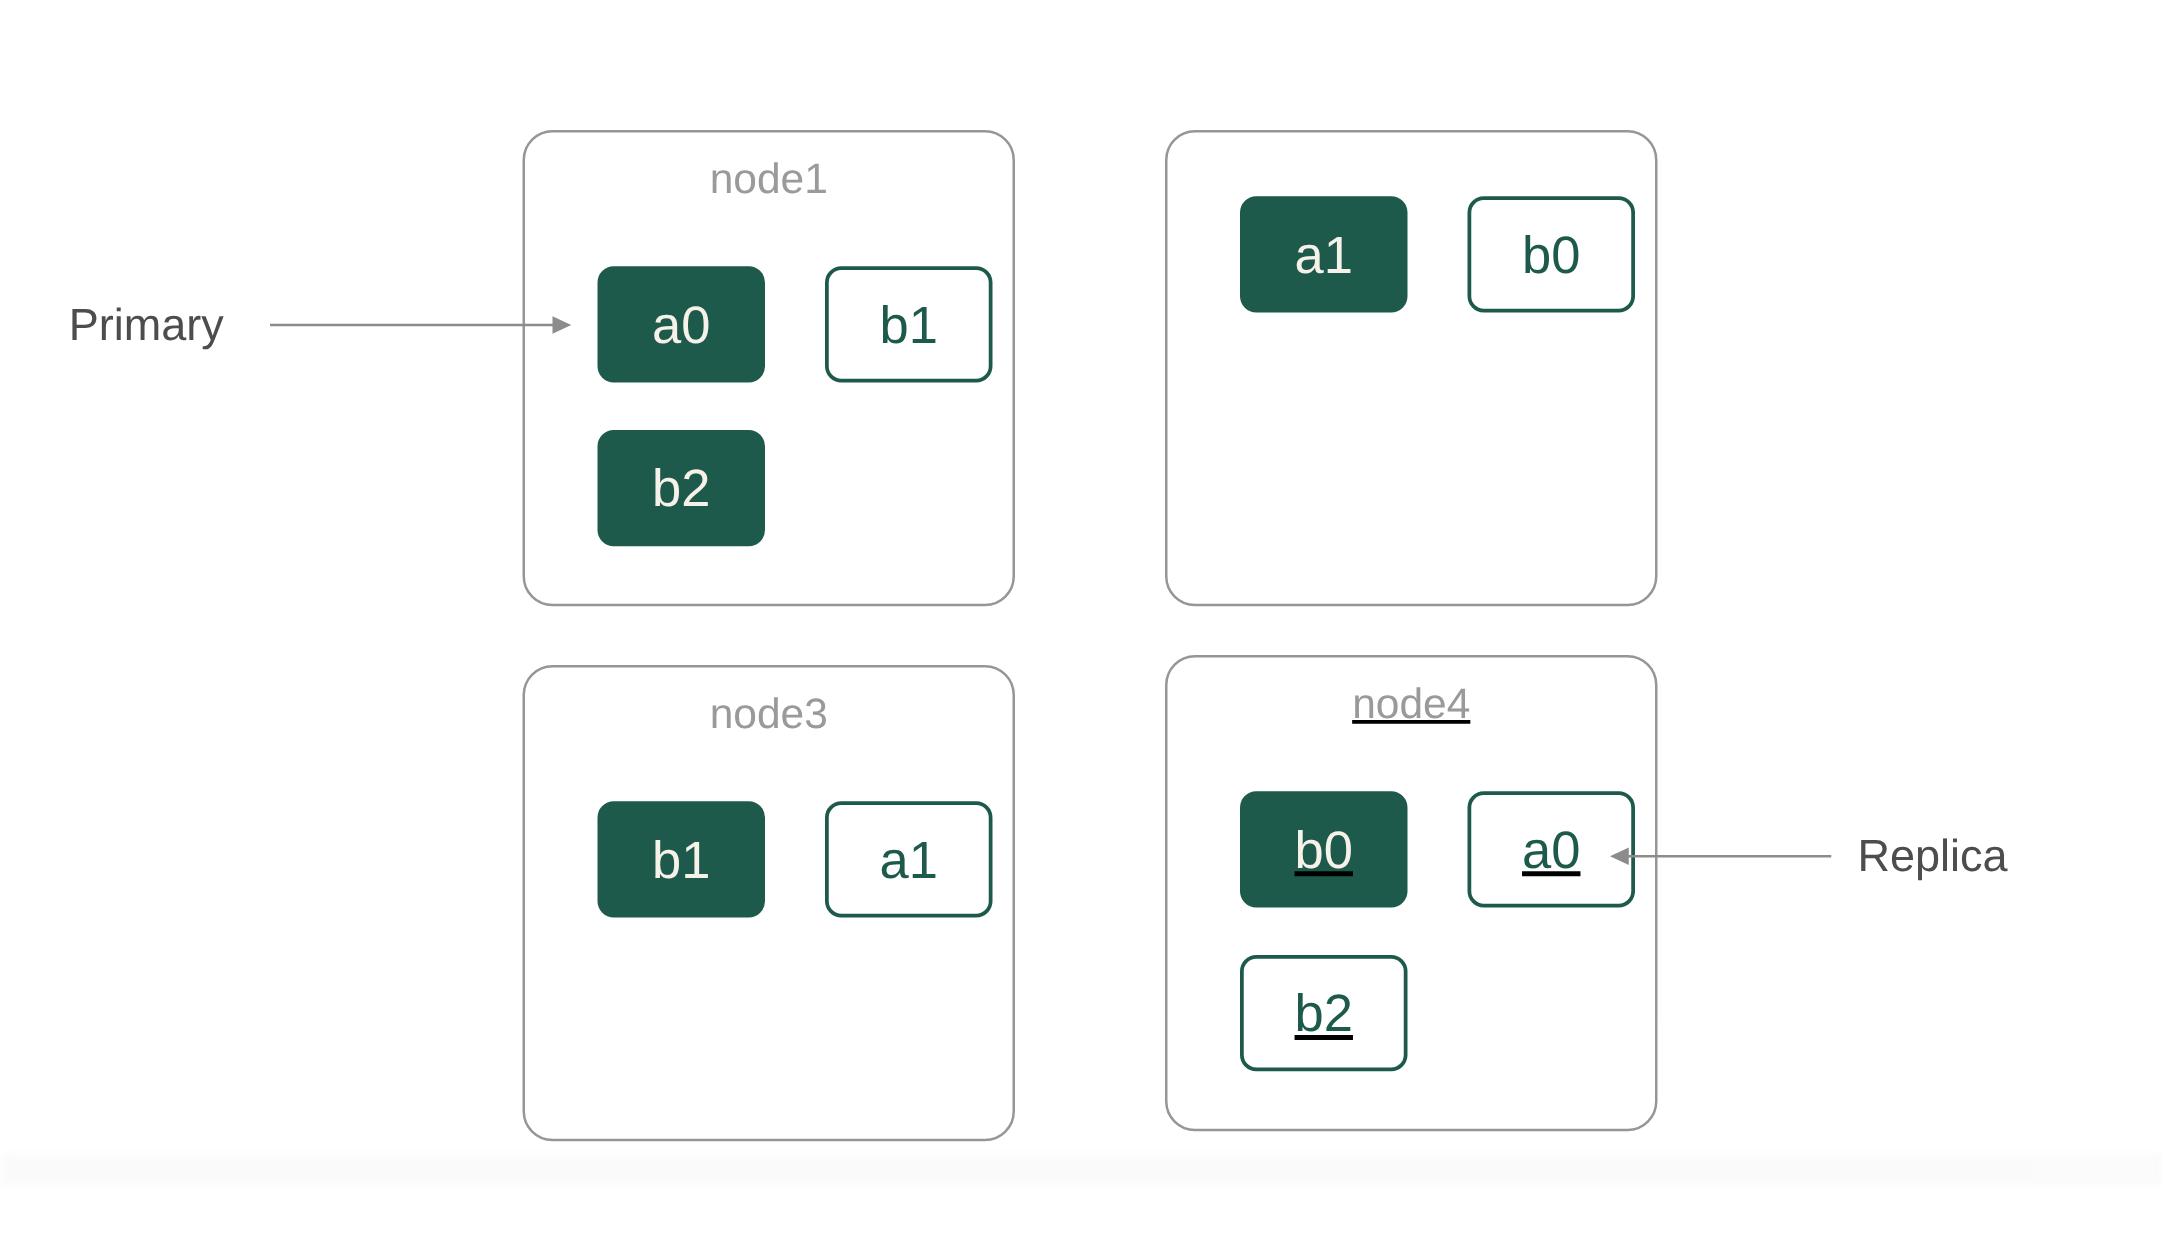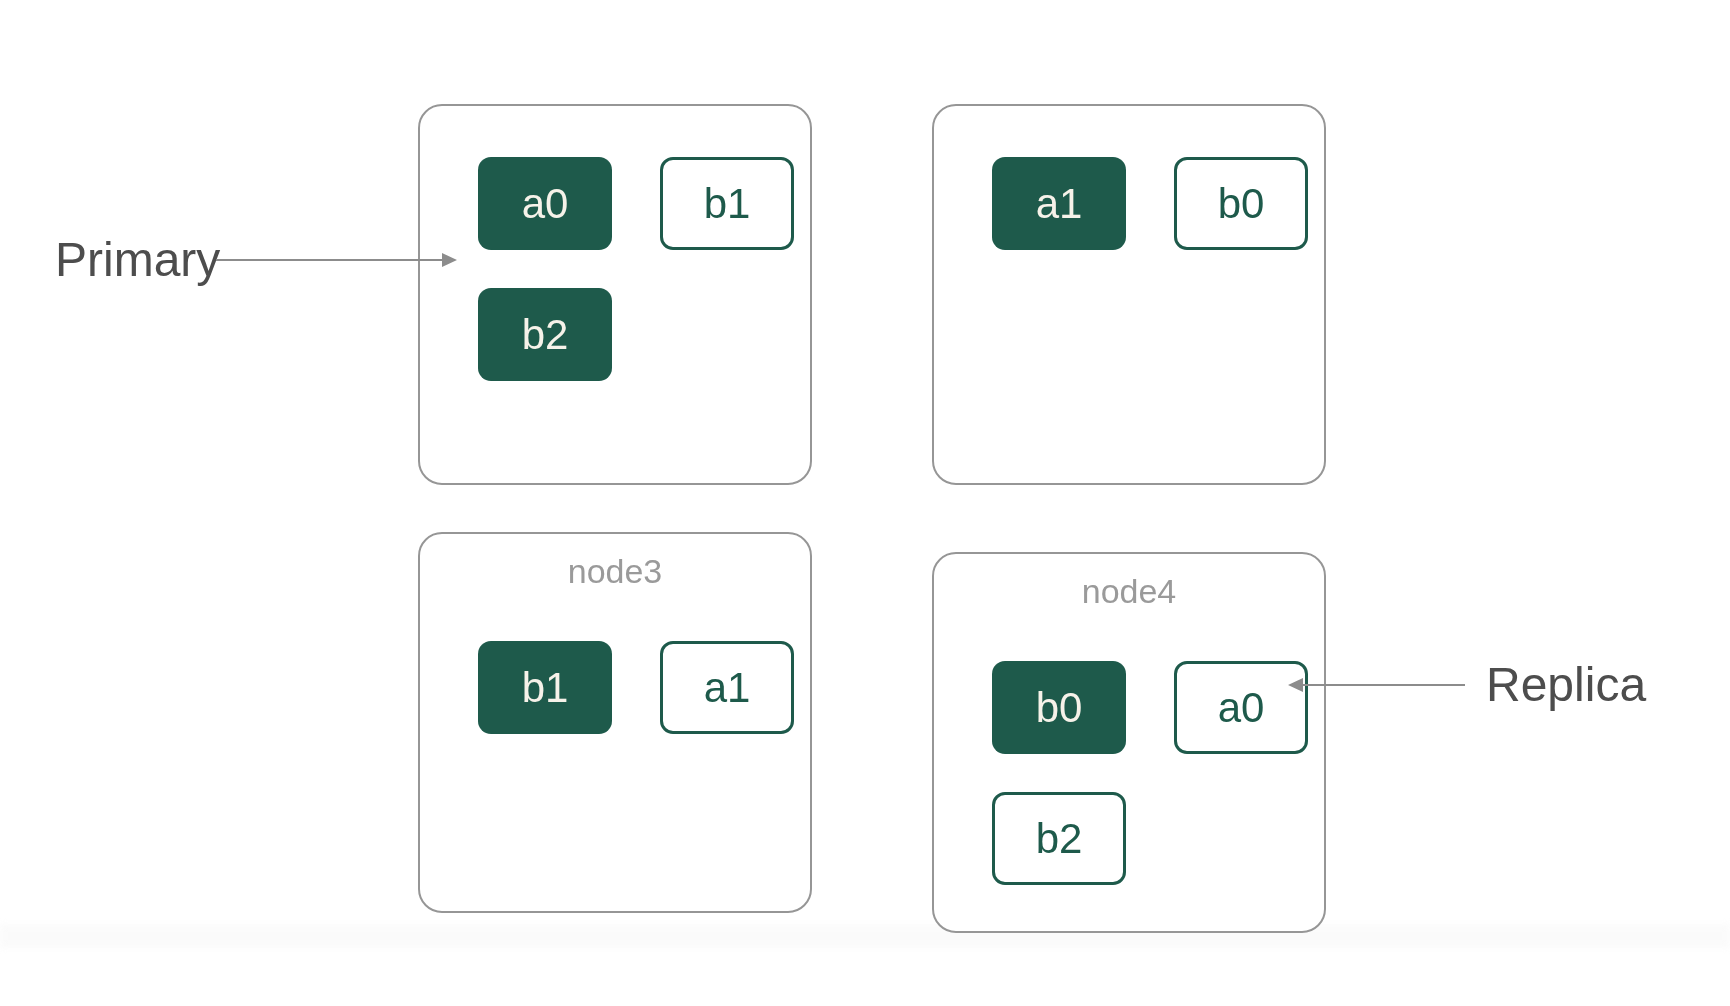--- a/index.html
+++ b/index.html
@@ -30,21 +30,21 @@
     width: 394px;
     height: 381px;
     background: #ffffff;
     border: 2px solid var(--node-border, #969696);
     border-radius: 24px;
     box-sizing: border-box;
   }
   .node-1 { left: 418px; top: 104px; }
   .node-2 { left: 932px; top: 104px; }
   .node-3 { left: 418px; top: 532px; }
-  .node-4 { left: 932px; top: 552px; }
+  .node-4 { left: 932px; top: 524px; text-decoration: underline; }
   .node-title {
     padding-top: 18px;
     height: 38px;
     line-height: 38px;
     text-align: center;
     font-size: 34px;
     color: var(--node-title, #9a9a9a);
   }
   .rows { padding-left: 58px; }
   .row { display: flex; gap: 48px; }
@@ -64,21 +64,21 @@
     background: var(--primary-fill, #1e5a4b);
     color: var(--primary-text, #f6f2e9);
   }
   .shard.replica {
     background: #ffffff;
     border: 3px solid var(--replica-border, #1e5a4b);
     color: var(--replica-text, #1e5a4b);
   }
   .annotation {
     position: absolute;
-    font-size: 48px;
+    font-size: 36px;
     line-height: 44px;
     color: var(--annotation-text, #4d4d4d);
     white-space: nowrap;
   }
   .annotation-primary { left: 55px; top: 238px; }
   .annotation-replica { left: 1486px; top: 663px; }
   .arrow-layer {
     position: absolute;
     left: 0;
     top: 0;
@@ -88,20 +88,21 @@
   }
 </style>
 </head>
 <body>
 
 <div class="canvas">
 
   <div class="bottom-shade"></div>
 
   <div class="node node-1">
+    <div class="node-title">node1</div>
     <div class="rows">
       <div class="row row-first">
         <div class="shard primary">a0</div>
         <div class="shard replica">b1</div>
       </div>
       <div class="row">
         <div class="shard primary">b2</div>
       </div>
     </div>
   </div>

